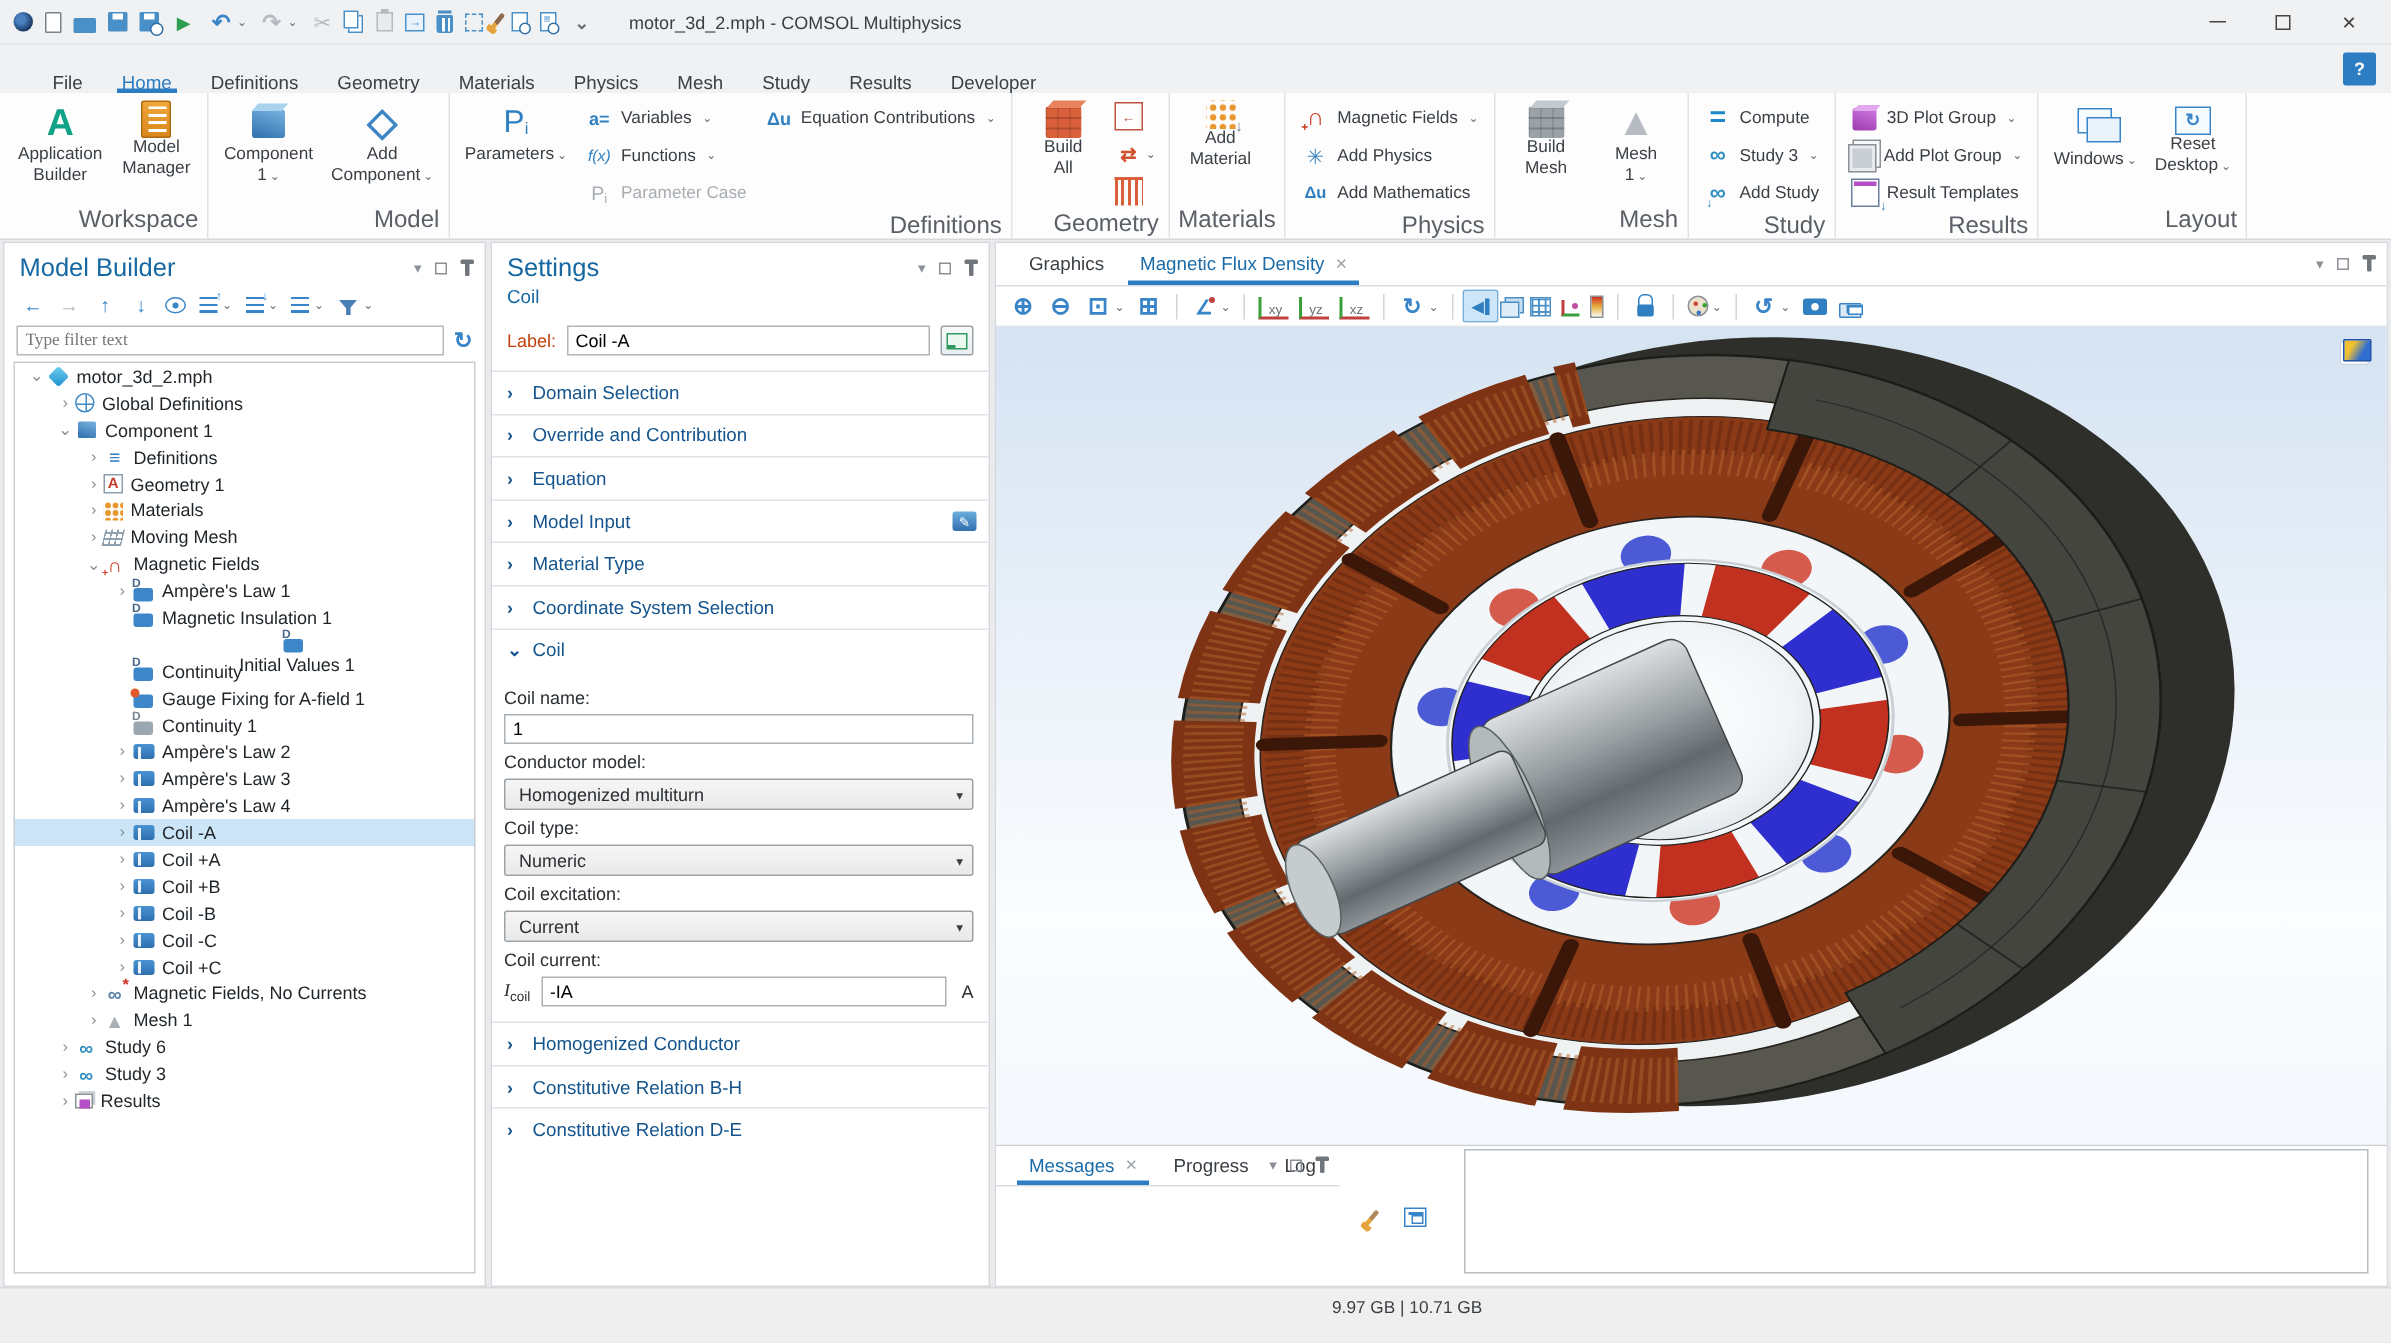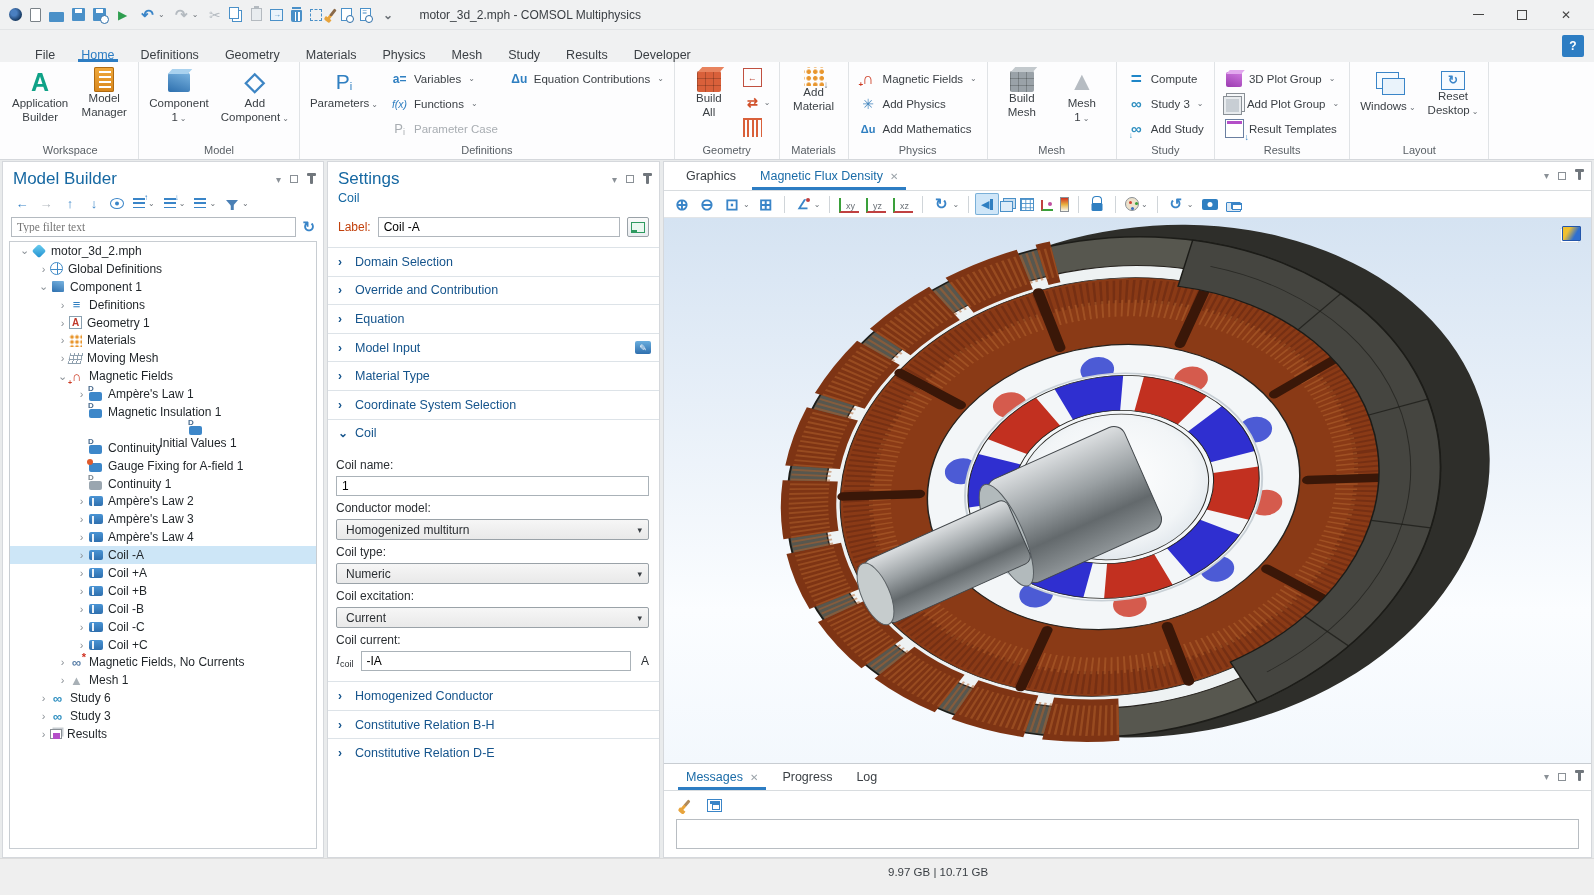--- a/index.html
+++ b/index.html
@@ -56,21 +56,21 @@
   #menus{display:flex}
   .mitem{padding:0 13px;display:flex;align-items:center;font-size:12.5px;color:#3a3f44;position:relative}
   .mitem.active{color:#2d7dc3}
   .mitem.active::after{content:"";position:absolute;left:10px;right:10px;bottom:0;height:3px;background:#2d7dc3}
   .helpbtn{position:absolute;right:10px;top:5px;width:22px;height:22px;background:#2d7dc3;color:#fff;display:flex;align-items:center;justify-content:center;border-radius:2px;font-weight:700}
 
   
   .ribbon{height:98px;background:#fdfdfe;border-bottom:1px solid #d5d8dc;display:flex;align-items:stretch;padding:0 2px}
   .rgroup{display:flex;flex-direction:column;border-right:1px solid #e0e3e6;padding:3px 6px 1px}
   .rrow{flex:1;display:flex;align-items:flex-start;gap:4px}
-  .rglabel{text-align:center;font-size:11px;color:#5a6066;padding:1px 0 2px}
+  .rglabel{text-align:right;font-size:16px;color:#5a6066;padding:1px 0 2px}
   .rbig{display:flex;flex-direction:column;align-items:center;min-width:56px;padding:2px 4px;font-size:11.5px;line-height:1.2;color:#3a3f44;text-align:center}
   .ricon{width:30px;height:30px;display:flex;align-items:center;justify-content:center;position:relative;flex:none}
   .ricon.small{width:19px;height:19px}
   .rcol{display:flex;flex-direction:column;padding-top:1px}
   .rsmall{display:flex;align-items:center;gap:5px;height:25px;font-size:11.5px;color:#3a3f44;padding:0 4px;white-space:nowrap}
   .rsmall.disabled{color:#a8adb2}
   .ricol{display:flex;flex-direction:column}
   .ribtn{height:25px;display:flex;align-items:center;padding:0 2px}
   
   .ri-application-builder::before{content:"A";color:#0fa287;font-size:25px;font-weight:600}
@@ -250,21 +250,21 @@
   .gi-snapshot::before{content:"";position:absolute;top:3px;left:1px;width:16px;height:11px;background:#2f7fc1;border-radius:2px}
   .gi-snapshot::after{content:"";position:absolute;top:6px;left:50%;transform:translateX(-50%);width:5px;height:5px;border-radius:50%;background:#fff;z-index:1}
   .gi-print{width:15px;height:10px;border:1.5px solid #3a85c8;background:#dceaf6;margin-top:5px;border-radius:1px}
   .gi-print::before{content:"";position:absolute;top:0px;left:4px;width:9px;height:4px;background:#fff;border:1px solid #3a85c8}
   .gi-print::after{content:"";position:absolute;bottom:1px;left:5px;width:8px;height:4px;background:#fff;border:1px solid #3a85c8}
   .gcanvas{flex:1;position:relative;background:linear-gradient(180deg,#d5e3f2 0%,#e4edf7 28%,#fbfdff 72%,#f3f8fd 100%);overflow:hidden}
   .gcanvas svg{position:absolute;inset:0;width:100%;height:100%}
   .plot-badge{position:absolute;top:8px;right:10px;width:19px;height:15px;border:1.5px solid #2255aa;background:linear-gradient(120deg,#f0c030 30%,#2f6fd0 70%);box-shadow:-2px 2px 0 -0.5px #fff,-2px 2px 0 0 #b8c4d0;border-radius:1px}
 
   
-  .msgs{height:94px;border-top:1px solid #c8cdd2;display:flex;flex-direction:column;background:#fff}
+  .msgs{height:94px;border-top:1px solid #c8cdd2;display:flex;flex-direction:row;background:#fff}
   .mtools{display:flex;align-items:center;gap:8px;padding:4px 10px 2px}
   .msg-ic{width:16px;height:16px;position:relative;display:flex;align-items:center;justify-content:center}
   .msg-clear-messages::before{content:"";position:absolute;width:3px;height:12px;background:linear-gradient(180deg,#b08a5a 0 7px,#e8a43c 7px);transform:rotate(40deg);border-radius:1px}
   .msg-clear-messages::after{content:"";position:absolute;bottom:0;left:1px;width:7px;height:4px;background:#e8a43c;border-radius:0 0 2px 2px;transform:rotate(40deg)}
   .msg-open-in-window{width:15px;height:13px;border:1.5px solid #3a85c8;background:#fff}
   .msg-open-in-window::before{content:"";position:absolute;top:1.5px;left:1.5px;right:1.5px;height:2.5px;background:#3a85c8}
   .msg-open-in-window::after{content:"";position:absolute;bottom:1px;right:1px;width:6px;height:4px;border:1px solid #3a85c8}
   .msgbox{flex:1;margin:2px 12px 8px;border:1px solid #b8bdc2;background:#fff}
 
   

